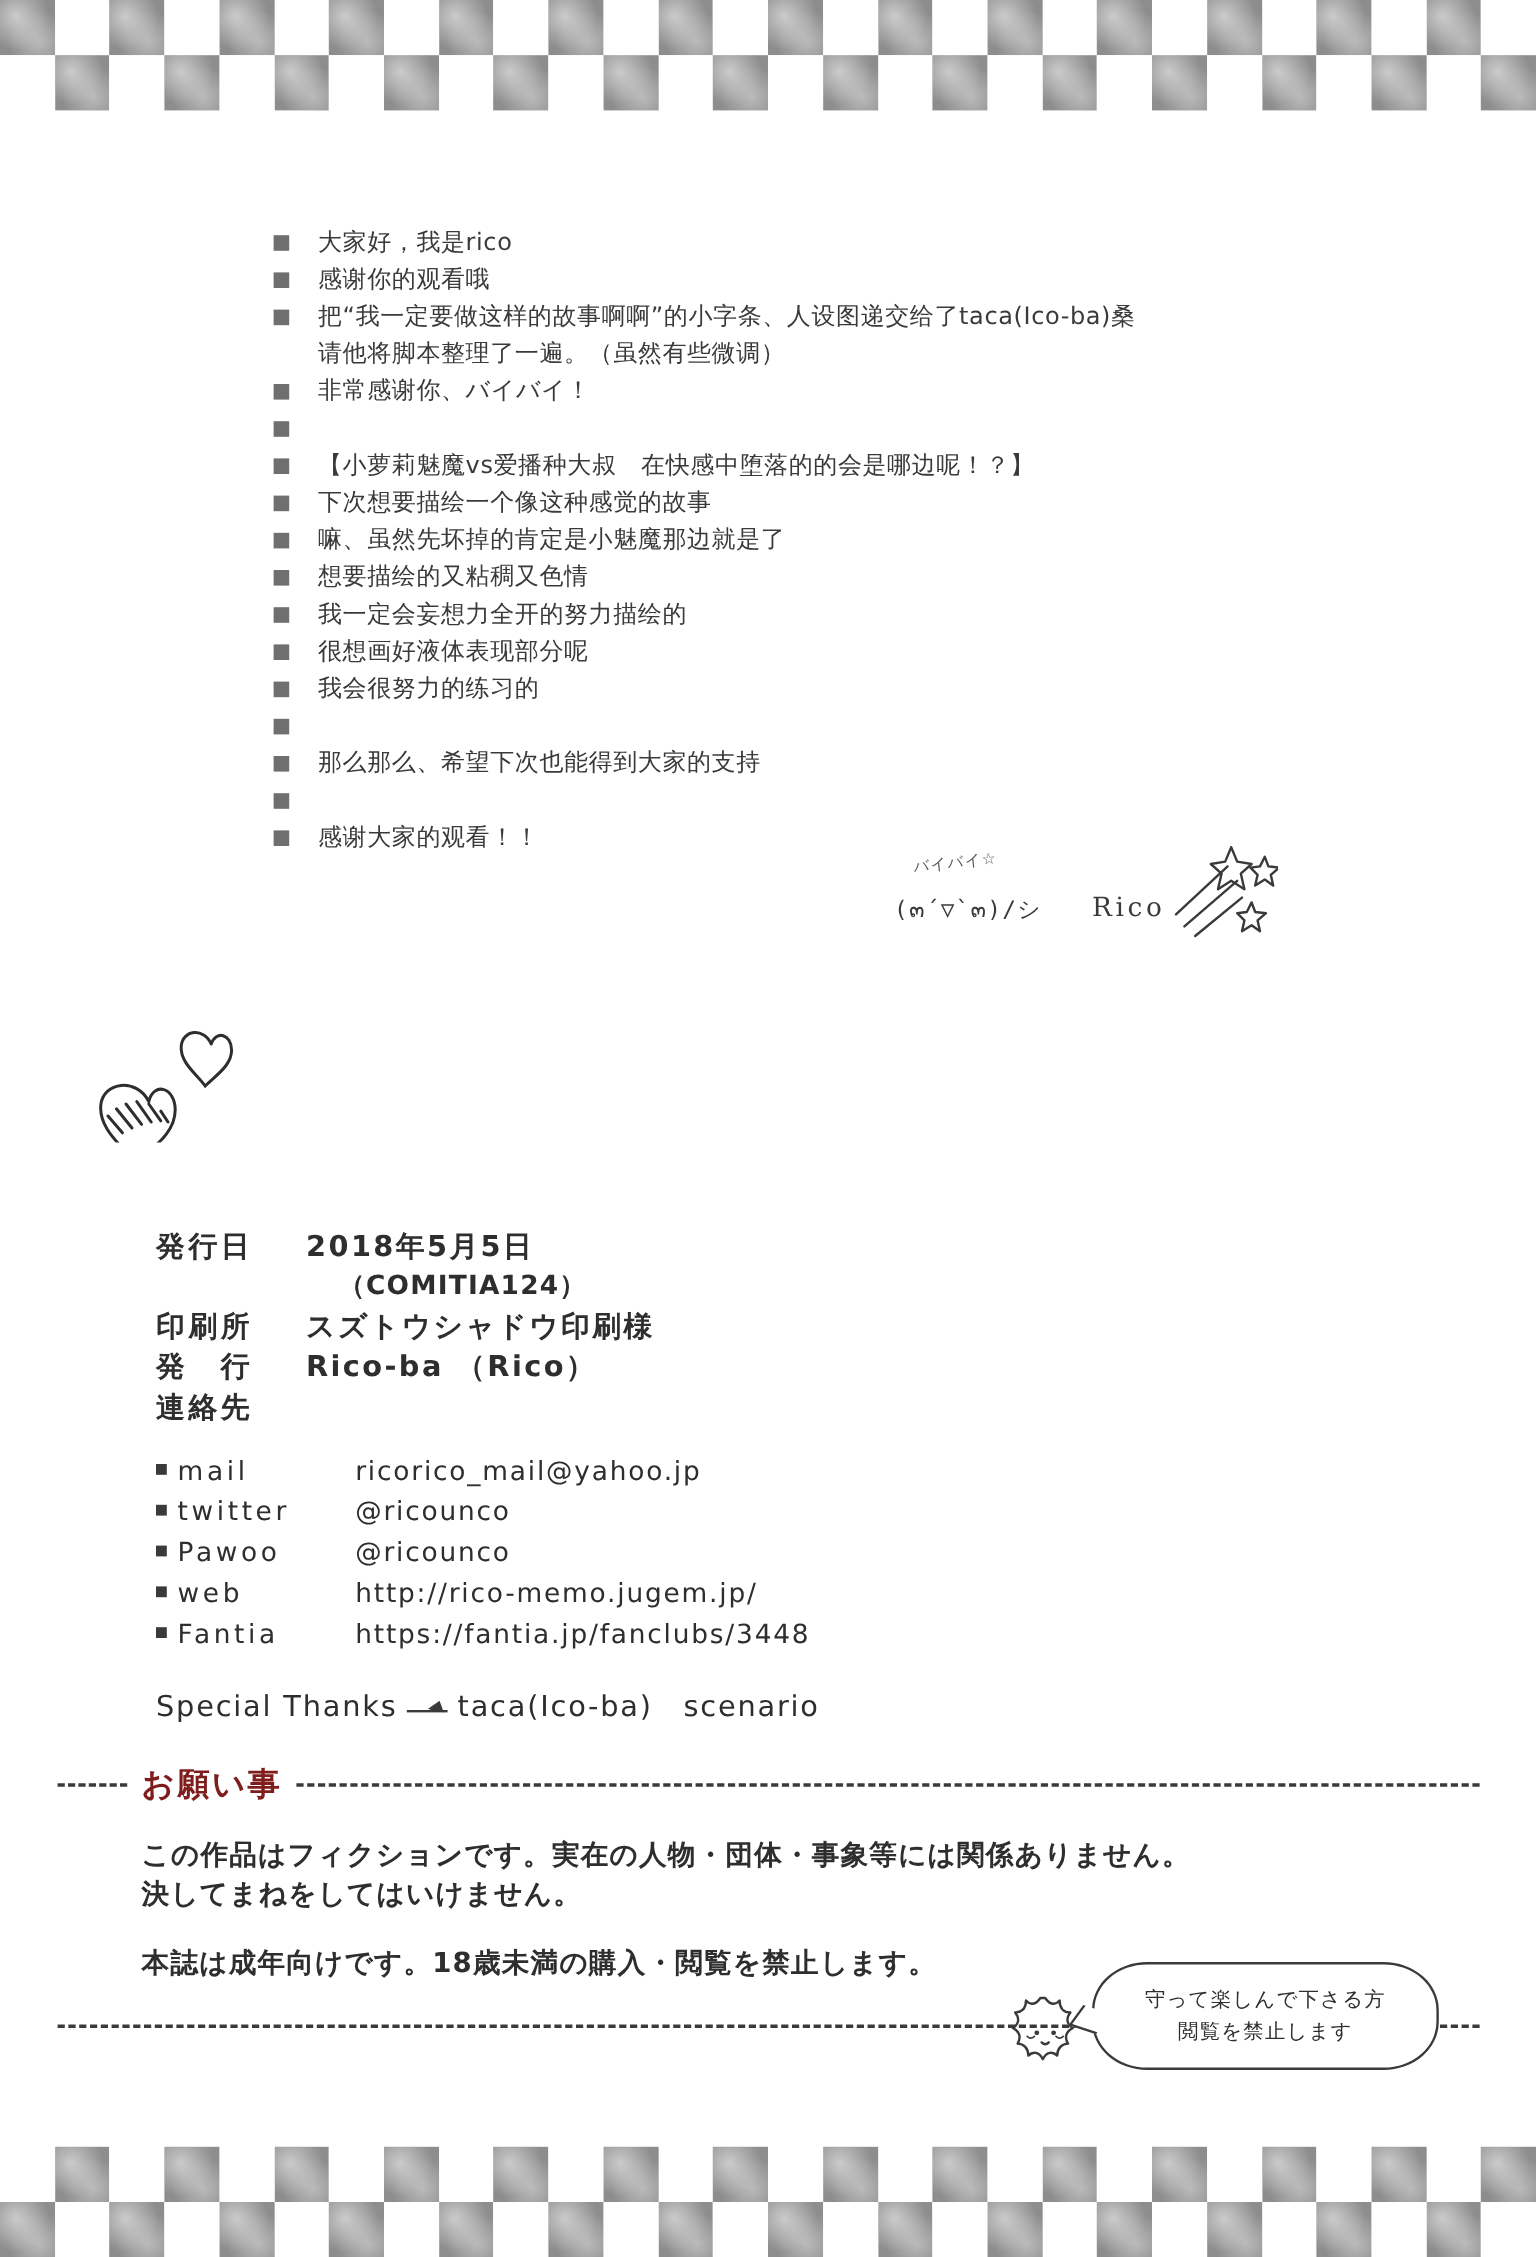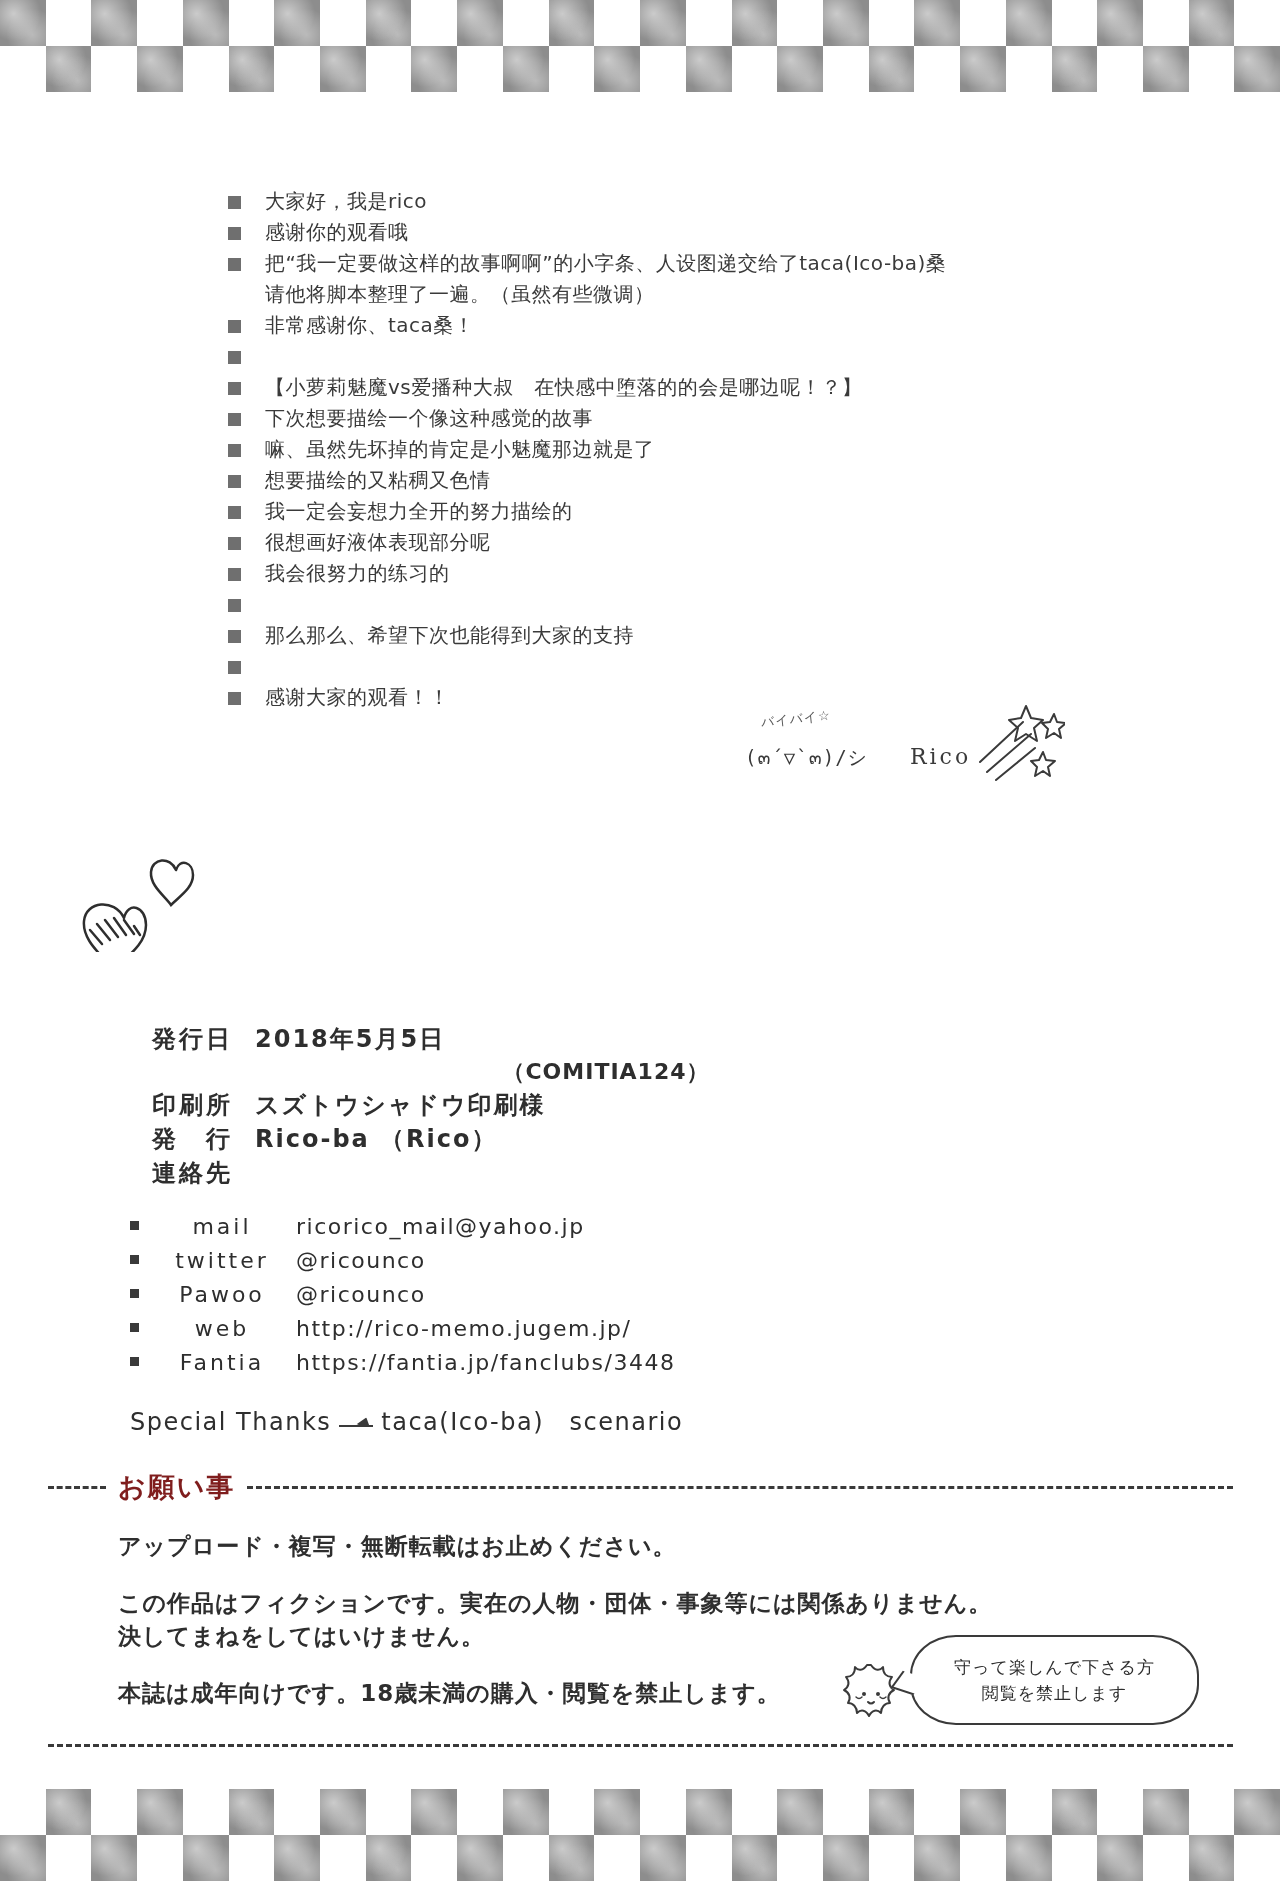--- a/index.html
+++ b/index.html
@@ -136,21 +136,20 @@
   }
 
   
   .colophon {
     position: absolute;
     left: 130px;
     top: 1022px;
     width: 800px;
     font-family: "DejaVu Sans", sans-serif;
     color: #2e2e2e;
-    text-align: center;
   }
   .col-row {
     display: flex;
     align-items: baseline;
     font-size: 24px;
     line-height: 34px;
     letter-spacing: 2px;
   }
   .col-label {
     width: 125px;
@@ -414,21 +413,21 @@
       </div>
       <div class="aw-line">
         <span class="aw-bullet"></span>
         <span class="aw-text">把“我一定要做这样的故事啊啊”的小字条、人设图递交给了taca(Ico-ba)桑</span>
       </div>
       <div class="aw-line">
         <span class="aw-text cont">请他将脚本整理了一遍。（虽然有些微调）</span>
       </div>
       <div class="aw-line">
         <span class="aw-bullet"></span>
-        <span class="aw-text">非常感谢你、taca桑！</span>
+        <span class="aw-text">非常感谢你、バイバイ！</span>
       </div>
       <div class="aw-line gap">
         <span class="aw-bullet"></span>
         <span class="aw-text"></span>
       </div>
       <div class="aw-line">
         <span class="aw-bullet"></span>
         <span class="aw-text">【小萝莉魅魔vs爱播种大叔　在快感中堕落的的会是哪边呢！？】</span>
       </div>
       <div class="aw-line">
@@ -553,21 +552,20 @@
     </div>
   </div>
 
   <div class="onegai">
     <div class="dash-head">
       <span class="dash-left"></span>
       <span class="onegai-title">お願い事</span>
       <span class="dash-right"></span>
     </div>
     <div class="onegai-body" id="onegai-body">
-        <div class="onegai-p">アップロード・複写・無断転載はお止めください。</div>
         <div class="onegai-p">この作品はフィクションです。実在の人物・団体・事象等には関係ありません。<br>決してまねをしてはいけません。</div>
         <div class="onegai-p">本誌は成年向けです。18歳未満の購入・閲覧を禁止します。</div>
       </div>
     <div class="dash-foot"></div>
   </div>
 
   <div class="bubble-wrap">
     <svg class="mascot" viewBox="0 0 62 64">
       <g fill="none" stroke="#3a3a3a" stroke-width="2" stroke-linecap="round" stroke-linejoin="round">
         <path d="M31 4 c4 6 9 6 12 2 c0 7 4 10 9 10 c-4 5 -3 10 2 13 c-6 3 -7 8 -4 13 c-5 0 -9 4 -9 10 c-4 -4 -9 -3 -12 3 c-3 -6 -8 -7 -12 -3 c0 -6 -4 -10 -9 -10 c3 -5 2 -10 -4 -13 c5 -3 6 -8 2 -13 c5 0 9 -3 9 -10 c3 4 8 4 12 -2 z"></path>

